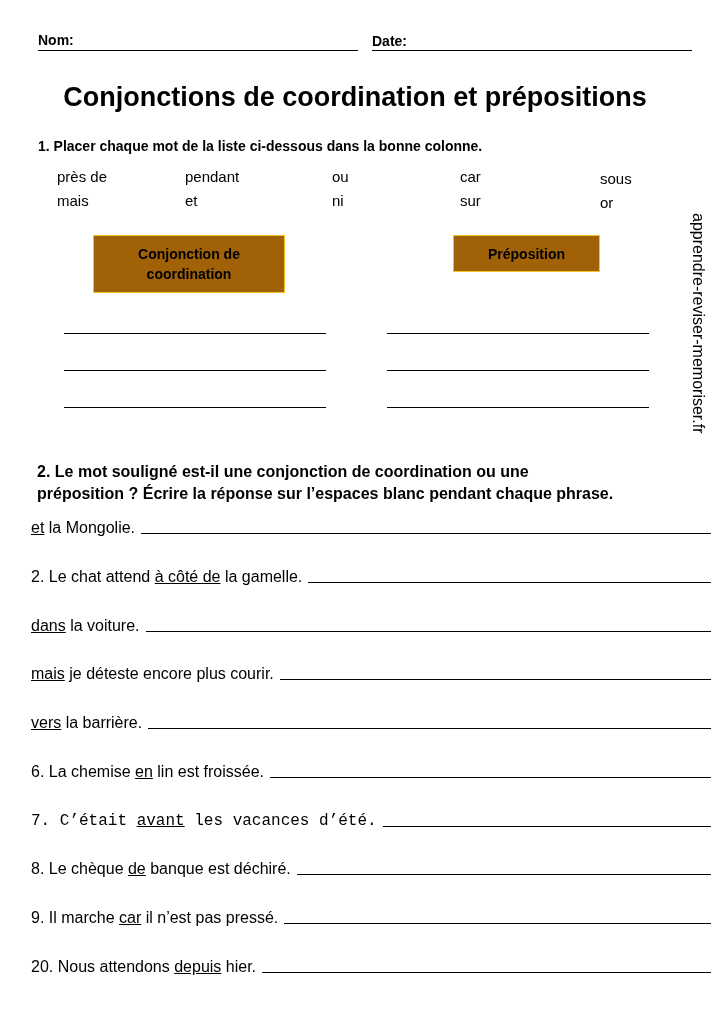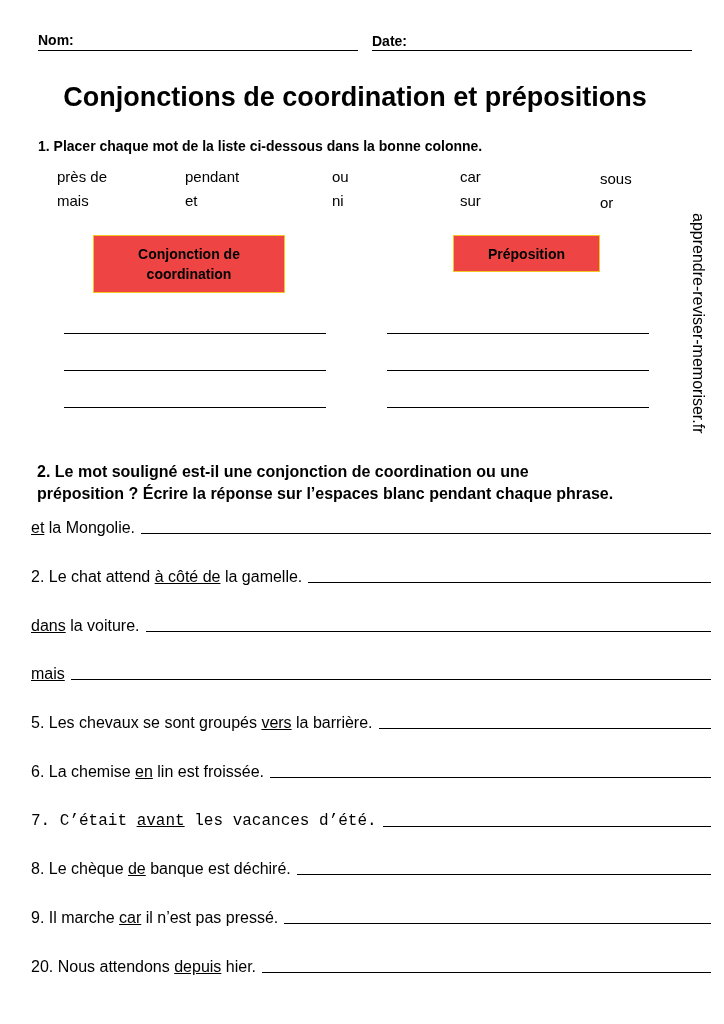--- a/index.html
+++ b/index.html
@@ -4,21 +4,21 @@
 <style>
   html, body { margin: 0; padding: 0; background: #ffffff; }
   body { width: 724px; height: 1024px; position: relative; overflow: hidden;
          font-family: "Liberation Sans", sans-serif; color: #000; }
   .abs { position: absolute; }
   .hdr-label { font-weight: bold; font-size: 14px; }
   .hdr-line { border-bottom: 1px solid #000; height: 0; }
   .title { left: 0; width: 710px; top: 82px; text-align: center; font-weight: bold; font-size: 27px; }
   .instr { font-weight: bold; font-size: 14px; }
   .word { font-size: 15px; }
-  .box { background: #ef4444; border: 1.5px solid #f3c623; text-align: center;
+  .box { background: #a16207; border: 1.5px solid #f3c623; text-align: center;
          font-weight: bold; font-size: 14px; line-height: 20px; box-sizing: border-box;
          display: flex; align-items: center; justify-content: center; }
   .ansline { border-bottom: 1px solid #000; height: 0; }
   .q2instr { font-weight: bold; font-size: 16px; line-height: 22px; }
   .sentence { font-size: 16px; white-space: nowrap; display: flex; align-items: flex-end; }
   .sentence u { text-decoration: underline; }
   .fill { flex: 1; border-bottom: 1px solid #000; margin-left: 6px; margin-bottom: 3px; }
   .vert { font-size: 16px; transform-origin: left top; transform: rotate(90deg); white-space: nowrap; }
 </style>
 </head>
@@ -77,24 +77,24 @@
       <span style="white-space: pre;"> la gamelle.</span>
       <span class="fill"></span>
     </div>
     <div class="abs sentence" style="left: 31px; top: 617px; width: 680px;">
       <u>dans</u>
       <span style="white-space: pre;"> la voiture.</span>
       <span class="fill"></span>
     </div>
     <div class="abs sentence" style="left: 31px; top: 665px; width: 680px;">
       <u>mais</u>
+      <span style="white-space: pre;"> je déteste encore plus courir.</span>
       <span class="fill"></span>
     </div>
     <div class="abs sentence" style="left: 31px; top: 714px; width: 680px;">
-      <span style="white-space: pre;">5. Les chevaux se sont groupés </span>
       <u>vers</u>
       <span style="white-space: pre;"> la barrière.</span>
       <span class="fill"></span>
     </div>
     <div class="abs sentence" style="left: 31px; top: 763px; width: 680px;">
       <span style="white-space: pre;">6. La chemise </span>
       <u>en</u>
       <span style="white-space: pre;"> lin est froissée.</span>
       <span class="fill"></span>
     </div>

